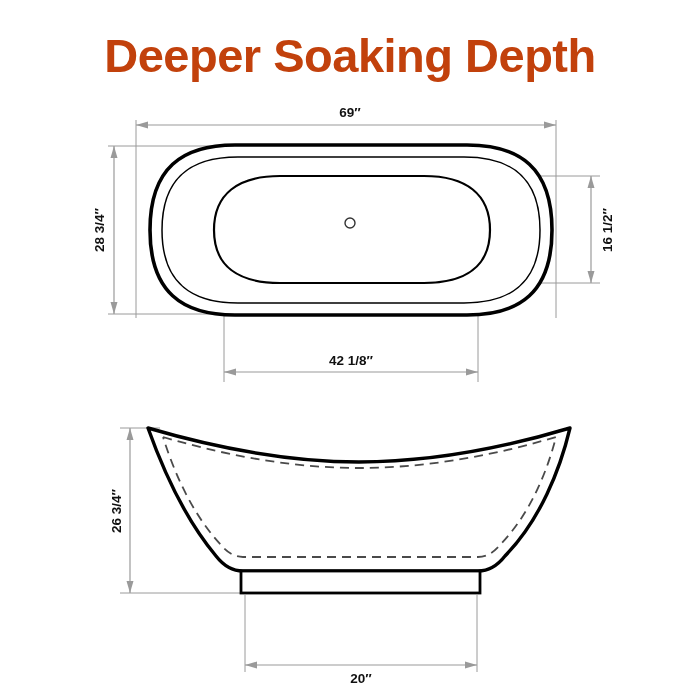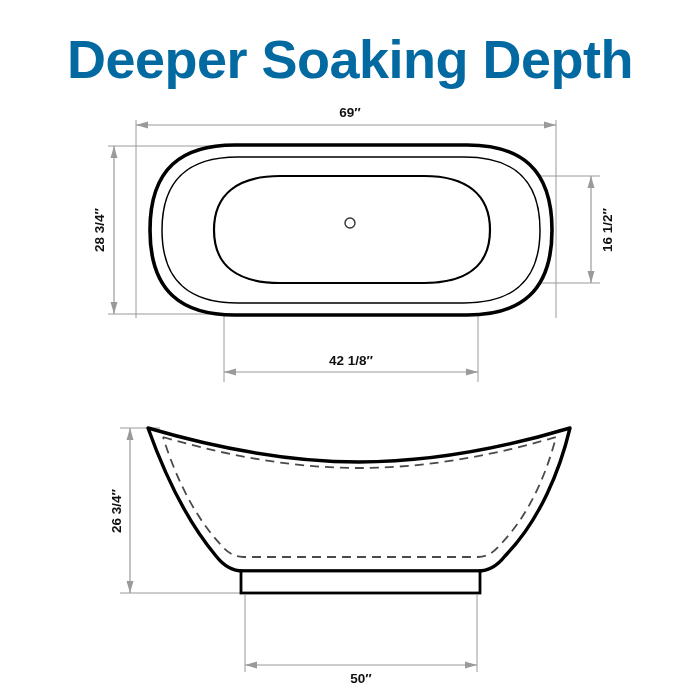--- a/index.html
+++ b/index.html
@@ -25,23 +25,23 @@
     width: 700px;
     height: 700px;
   }
   .page-title {
     position: absolute;
     left: 0;
     top: 28px;
     width: 700px;
     text-align: center;
     font-family: "Liberation Sans", sans-serif;
-    font-size: 54px;
+    font-size: 47px;
     font-weight: bold;
-    color: #0369a1;
+    color: #c2410c;
     letter-spacing: -0.5px;
     white-space: nowrap;
   }
   
   .dim-label {
     position: absolute;
     font-family: "Liberation Sans", sans-serif;
     font-size: 13.5px;
     font-weight: bold;
     color: #111111;
@@ -181,15 +181,15 @@
   <div class="dim-label flat-center" style="left:350px; top:113px;">69″</div>
 
   <div class="dim-label vert rot-left" style="left:100px; top:230px;">28 3/4″</div>
 
   <div class="dim-label vert rot-left" style="left:608px; top:230px;">16 1/2″</div>
 
   <div class="dim-label flat-center" style="left:351px; top:361px;">42 1/8″</div>
 
   <div class="dim-label vert rot-left" style="left:117px; top:511px;">26 3/4″</div>
 
-  <div class="dim-label flat-center" style="left:361px; top:679px;">50″</div>
+  <div class="dim-label flat-center" style="left:361px; top:679px;">20″</div>
 
 </div>
 
 </body></html>

